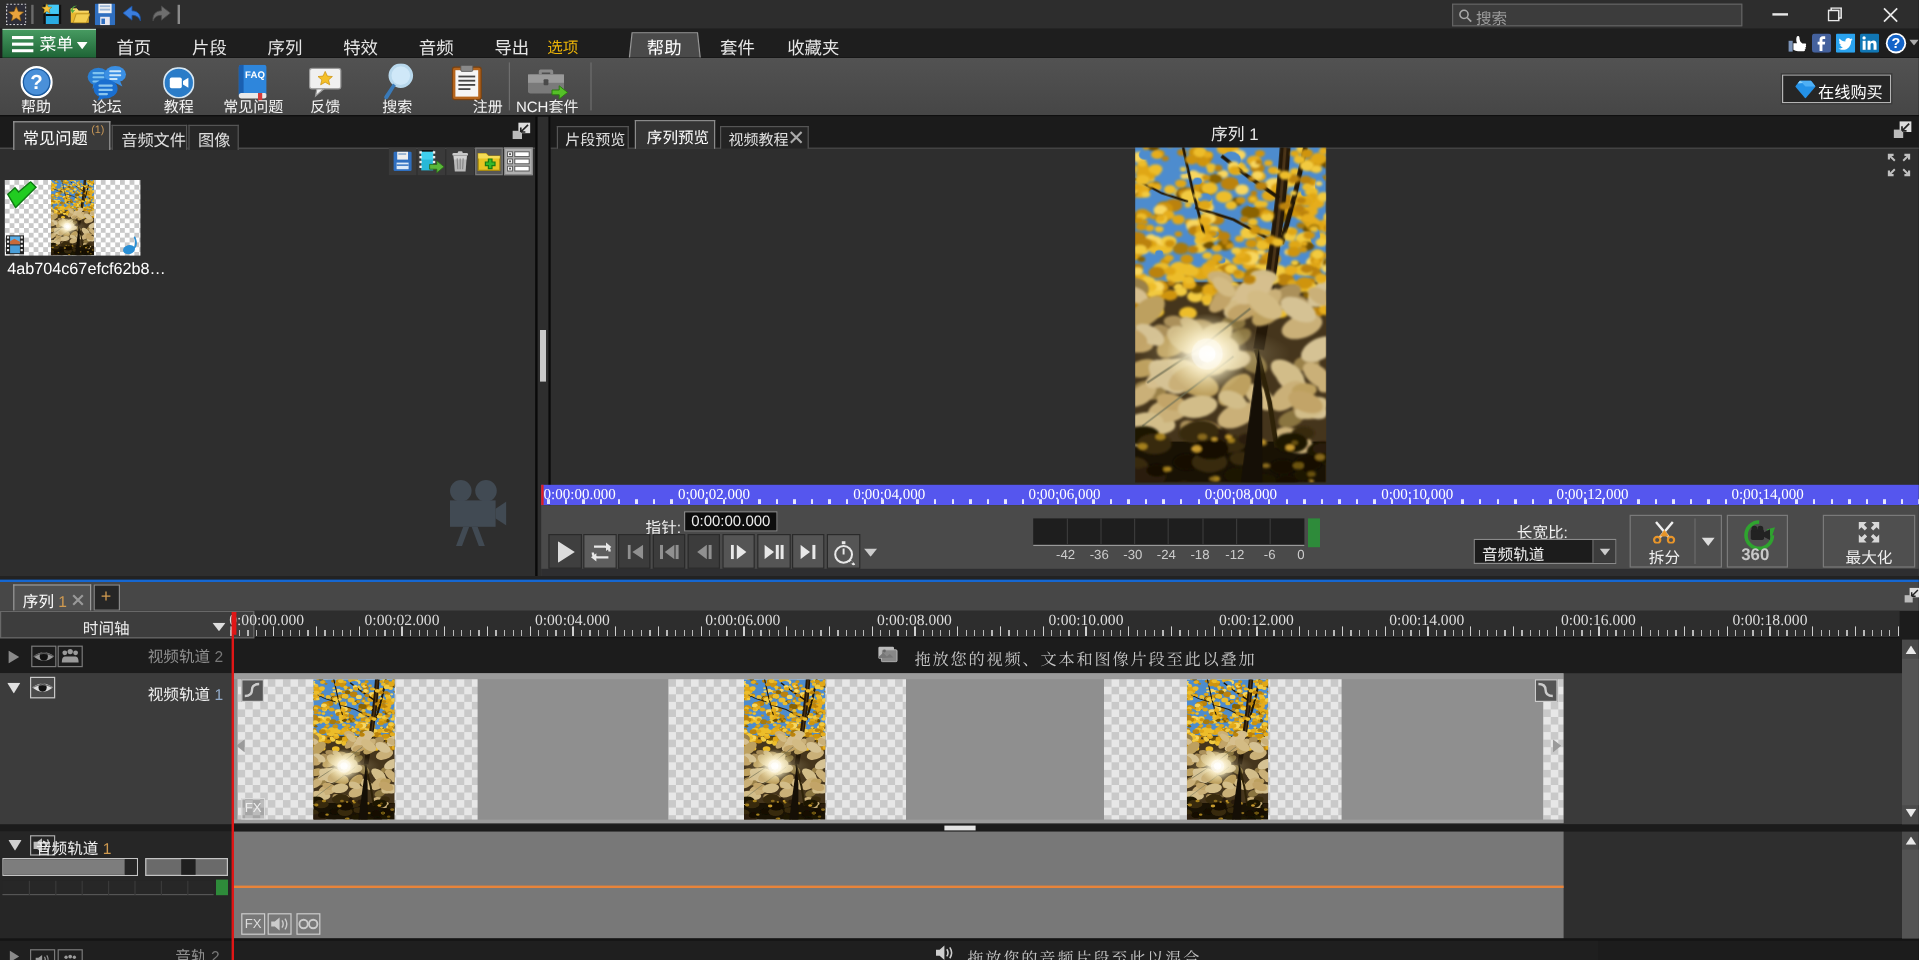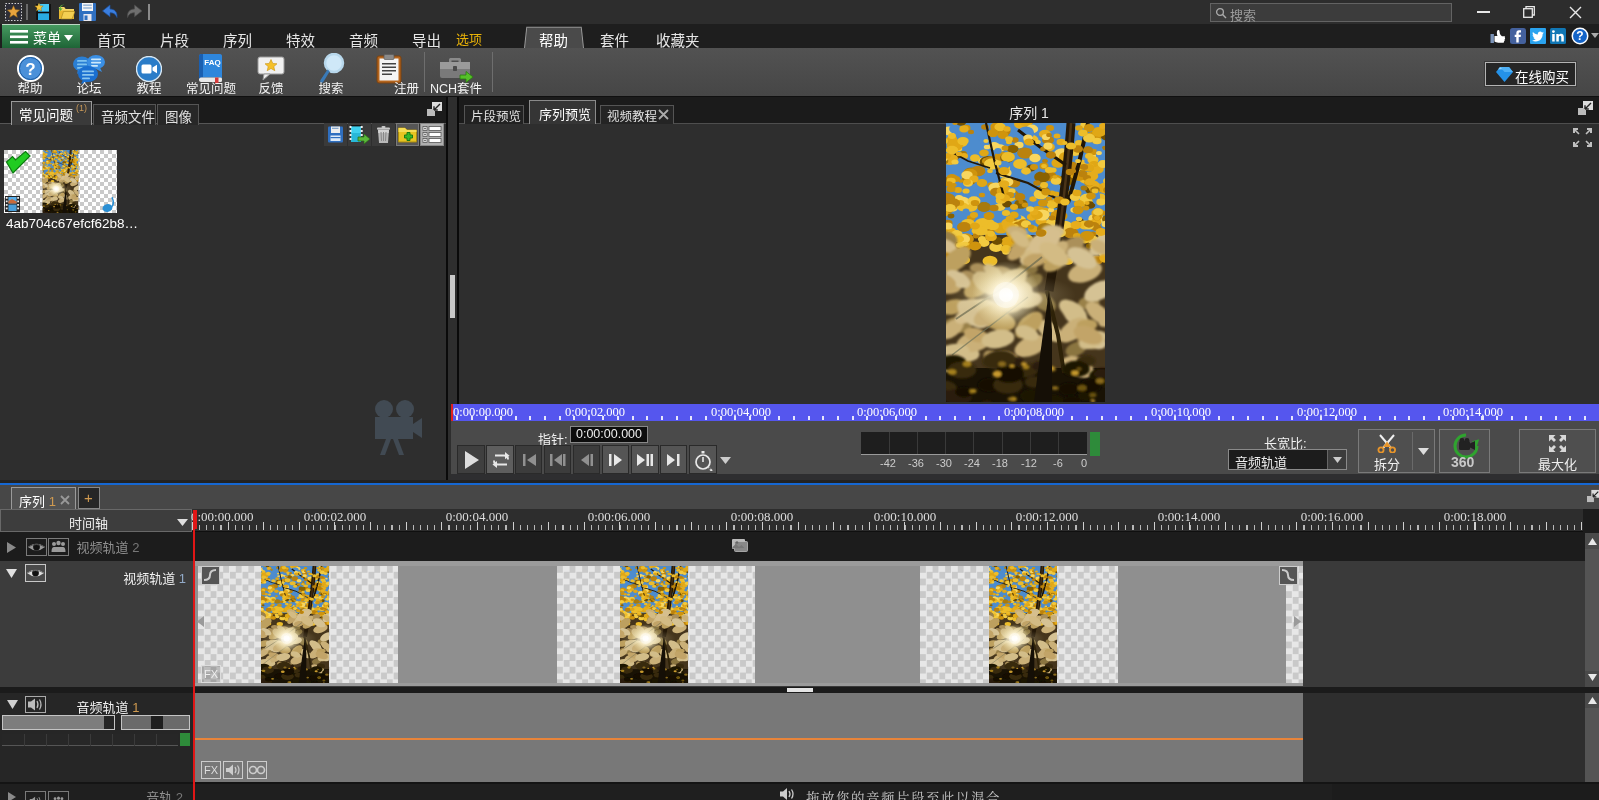--- a/index.html
+++ b/index.html
@@ -505,21 +505,21 @@
  </div>
  <div class="abs" style="left:78px;top:7px;width:22px;height:22px;background:#262626;border:1px solid #888">
    <div class="lbl" style="left:5px;top:1px;font-size:15px;color:#d09a50">+</div>
  </div>
  <svg class="ico" style="left:1587px;top:9px" width="13" height="14" viewBox="0 0 15 14">
       <rect x="5" y="0" width="10" height="9" fill="#ddd"></rect>
       <rect x="0" y="7" width="8" height="7" fill="#bbb"></rect>
       <path d="M13 2 L7 8 M7 8 L7 4.2 M7 8 L10.8 8" stroke="#222" stroke-width="1.4" fill="none"></path>
     </svg>
  <div class="abs" style="left:0;top:29px;width:1583px;height:23px;background:#2d2d2d;border-bottom:1px solid #0f0f0f"></div>
- <div class="abs" style="left:0;top:29px;width:192px;height:23px;background:#3d3d3d;border:1px solid #686868">
+ <div class="abs" style="left:0;top:29px;width:212px;height:23px;background:#3d3d3d;border:1px solid #686868">
    <div class="lbl" style="left:68px;top:3px;font-size:13px;color:#eee">时间轴</div>
    <svg class="ico" style="left:176px;top:9px" width="11" height="7" viewBox="0 0 11 7">
         <path d="M0 0 L11 0 L5.5 7 Z" fill="#ddd"></path>
       </svg>
  </div>
  <div class="serif abs" style="left:0;top:29px;width:1583px;height:23px;overflow:hidden">
       <span class="abs serif" style="left:191px;top:0px;font-size:13px;color:#ddd">0:00:00.000</span>
       <span class="abs serif" style="left:285px;top:0px;width:100px;text-align:center;font-size:13px;color:#ddd">0:00:02.000</span>
       <span class="abs serif" style="left:427px;top:0px;width:100px;text-align:center;font-size:13px;color:#ddd">0:00:04.000</span>
       <span class="abs serif" style="left:569px;top:0px;width:100px;text-align:center;font-size:13px;color:#ddd">0:00:06.000</span>
@@ -540,27 +540,28 @@
           <path d="M1 8 Q 9.5 1 18 8 Q 9.5 15 1 8 Z" fill="#999"></path>
           <circle cx="9.5" cy="8" r="3.4" fill="#111"></circle>
           <path d="M1 8 Q 9.5 3 18 8" fill="none" stroke="#555" stroke-width="1"></path>
         </svg></div>
    <div class="abs" style="left:48px;top:5px;width:21px;height:18px;border:1px solid #7a7a7a"><svg width="19" height="16" viewBox="0 0 19 16" fill="#9a9a9a">
           <circle cx="5" cy="5" r="2"></circle>
           <circle cx="9.5" cy="4" r="2.2"></circle>
           <circle cx="14" cy="5" r="2"></circle>
           <path d="M2.5 13 Q 2.5 8 5 8 L 14 8 Q 16.5 8 16.5 13 Z"></path>
         </svg></div>
-   <div class="lbl" style="left:30px;top:4px;width:156px;text-align:center;font-size:13px;color:#8f8f8f">视频轨道 <span style="color:#777">2</span></div>
+   <div class="lbl" style="left:30px;top:4px;width:156px;text-align:right;font-size:13px;color:#8f8f8f">视频轨道 <span style="color:#777">2</span></div>
    <svg class="ico" style="left:731px;top:5px" width="18" height="14" viewBox="0 0 18 14">
         <rect x="1" y="1" width="13" height="10" rx="1" fill="#bbb"></rect>
         <rect x="3.5" y="3.5" width="13" height="10" rx="1" fill="#888" stroke="#bbb" stroke-width="0.8"></rect>
         <circle cx="6" cy="4.5" r="1.2" fill="#666"></circle>
         <path d="M1.5 9 L5 6 L8 9 L10.5 7 L13.5 10 L1.5 10.5 Z" fill="#777"></path>
       </svg>
+   <div class="lbl serif" style="left:762px;top:5px;font-size:13.5px;color:#c8c8c8;letter-spacing:1.5px">拖放您的视频、文本和图像片段至此以叠加</div>
  </div>
  <div class="abs" style="left:0;top:81px;width:1585px;height:126px;background:#3a3a3a"></div>
  <div class="abs" style="left:0;top:81px;width:193px;height:126px;background:#3c3c3c">
    <svg class="ico" style="left:6px;top:8px" width="11" height="9" viewBox="0 0 11 9">
         <path d="M0 0 L11 0 L5.5 9 Z" fill="#e0e0e0"></path>
       </svg>
    <div class="abs" style="left:25px;top:3px;width:21px;height:18px;border:1px solid #c8c8c8;background:#4a4a4a"><svg width="19" height="16" viewBox="0 0 19 16">
           <path d="M1 8 Q 9.5 1 18 8 Q 9.5 15 1 8 Z" fill="#ddd"></path>
           <circle cx="9.5" cy="8" r="3.4" fill="#111"></circle>
           <path d="M1 8 Q 9.5 3 18 8" fill="none" stroke="#777" stroke-width="1"></path>
@@ -601,21 +602,21 @@
  <div class="abs" style="left:787px;top:207.5px;width:26px;height:4.5px;background:#e4e4e4"></div>
  <div class="abs" style="left:0;top:213px;width:1585px;height:89px;background:#2e2e2e"></div>
  <div class="abs" style="left:0;top:213px;width:193px;height:89px;background:#262626">
       <svg class="ico" style="left:7px;top:7px" width="11" height="9" viewBox="0 0 11 9">
         <path d="M0 0 L11 0 L5.5 9 Z" fill="#d0d0d0"></path>
       </svg>
       <div class="abs" style="left:25px;top:3px;width:21px;height:17px;border:1px solid #aaa"><svg width="19" height="15" viewBox="0 0 19 15">
           <path d="M2 4.5 L5 4.5 L9 1.5 L9 13.5 L5 10.5 L2 10.5 Z" fill="#bbb"></path>
           <path d="M11 4 Q 13 7.5 11 11 M13.5 2.5 Q 16.5 7.5 13.5 12.5" stroke="#bbb" stroke-width="1.2" fill="none"></path>
         </svg></div>
-      <div class="lbl" style="left:30px;top:4px;width:156px;text-align:center;font-size:13px;color:#f0f0f0">音频轨道 <span style="color:#cf9a4f">1</span></div>
+      <div class="lbl" style="left:30px;top:4px;width:156px;text-align:left;font-size:13px;color:#f0f0f0">音频轨道 <span style="color:#cf9a4f">1</span></div>
       <div class="abs" style="left:2px;top:22px;width:113px;height:15px;border:1px solid #c4c4c4;background:#1e1e1e">
         <div class="abs" style="left:0;top:0;width:101px;height:13px;background:#7d7d7d"></div>
         <div class="abs" style="left:101px;top:0;width:10px;height:13px;background:#252525"></div>
       </div>
       <div class="abs" style="left:121px;top:22px;width:69px;height:15px;border:1px solid #c4c4c4;background:#6a6a6a">
         <div class="abs" style="left:29px;top:0;width:12px;height:13px;background:#1f1f1f"></div>
       </div>
       <div class="abs" style="left:2px;top:41px;width:176px;height:12px;background:#272727;border-bottom:1px solid #555">
         <div class="abs" style="left:22px;top:0;width:1px;height:12px;background:#3a3a3a"></div>
         <div class="abs" style="left:44px;top:0;width:1px;height:12px;background:#3a3a3a"></div>

